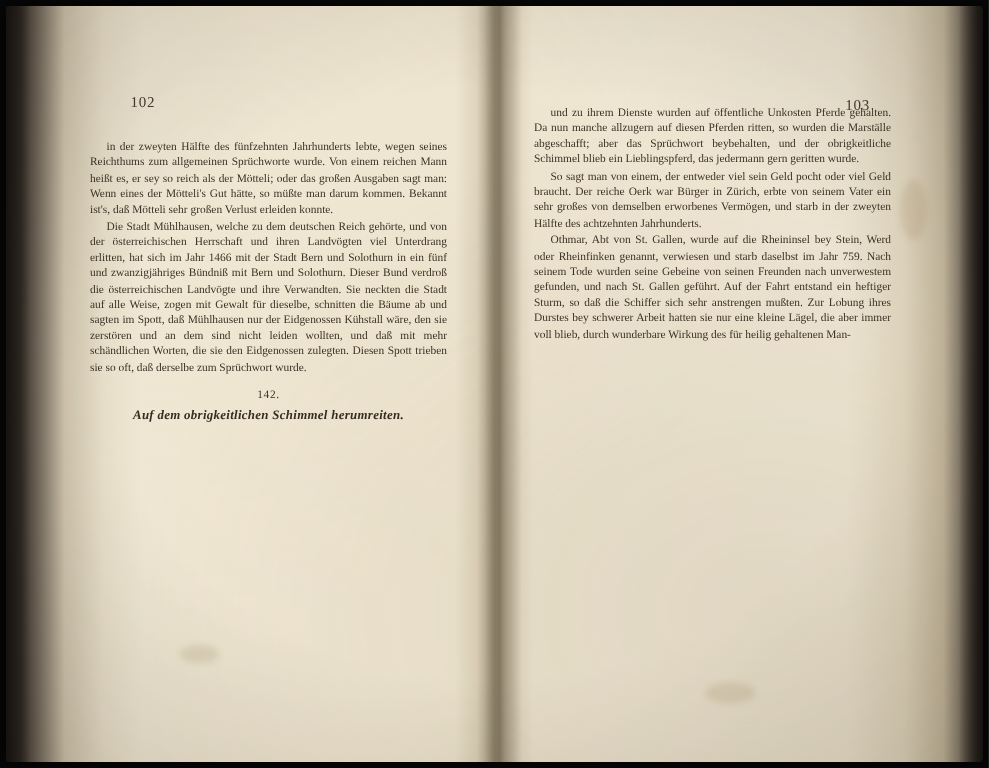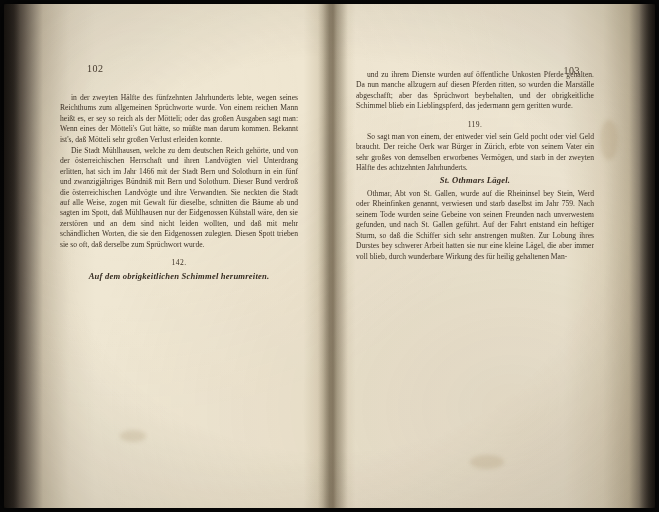--- a/index.html
+++ b/index.html
@@ -161,19 +161,17 @@
       <p>Die Stadt Mühlhausen, welche zu dem deutschen Reich gehörte, und von der österreichischen Herrschaft und ihren Landvögten viel Unterdrang erlitten, hat sich im Jahr 1466 mit der Stadt Bern und Solothurn in ein fünf und zwanzigjähriges Bündniß mit Bern und Solothurn. Dieser Bund verdroß die österreichischen Landvögte und ihre Verwandten. Sie neckten die Stadt auf alle Weise, zogen mit Gewalt für dieselbe, schnitten die Bäume ab und sagten im Spott, daß Mühlhausen nur der Eidgenossen Kühstall wäre, den sie zerstören und an dem sind nicht leiden wollten, und daß mit mehr schändlichen Worten, die sie den Eidgenossen zulegten. Diesen Spott trieben sie so oft, daß derselbe zum Sprüchwort wurde.</p>
       <p class="secnum">142.</p>
       <p class="sechead">Auf dem obrigkeitlichen Schimmel herumreiten.</p>
     </div>
   </div>
 
   <div class="page-text right-page">
     <div class="folio folio-right">103</div>
     <div class="col col-right fraktur">
       <p>und zu ihrem Dienste wurden auf öffentliche Unkosten Pferde gehalten. Da nun manche allzugern auf diesen Pferden ritten, so wurden die Marställe abgeschafft; aber das Sprüchwort beybehalten, und der obrigkeitliche Schimmel blieb ein Lieblingspferd, das jedermann gern geritten wurde.</p>
-      <p class="secnum">119.</p>
       <p>So sagt man von einem, der entweder viel sein Geld pocht oder viel Geld braucht. Der reiche Oerk war Bürger in Zürich, erbte von seinem Vater ein sehr großes von demselben erworbenes Vermögen, und starb in der zweyten Hälfte des achtzehnten Jahrhunderts.</p>
-      <p class="sechead">St. Othmars Lägel.</p>
       <p>Othmar, Abt von St. Gallen, wurde auf die Rheininsel bey Stein, Werd oder Rheinfinken genannt, verwiesen und starb daselbst im Jahr 759. Nach seinem Tode wurden seine Gebeine von seinen Freunden nach unverwestem gefunden, und nach St. Gallen geführt. Auf der Fahrt entstand ein heftiger Sturm, so daß die Schiffer sich sehr anstrengen mußten. Zur Lobung ihres Durstes bey schwerer Arbeit hatten sie nur eine kleine Lägel, die aber immer voll blieb, durch wunderbare Wirkung des für heilig gehaltenen Man-</p>
     </div>
   </div>
 </div>
 
 </body></html>

